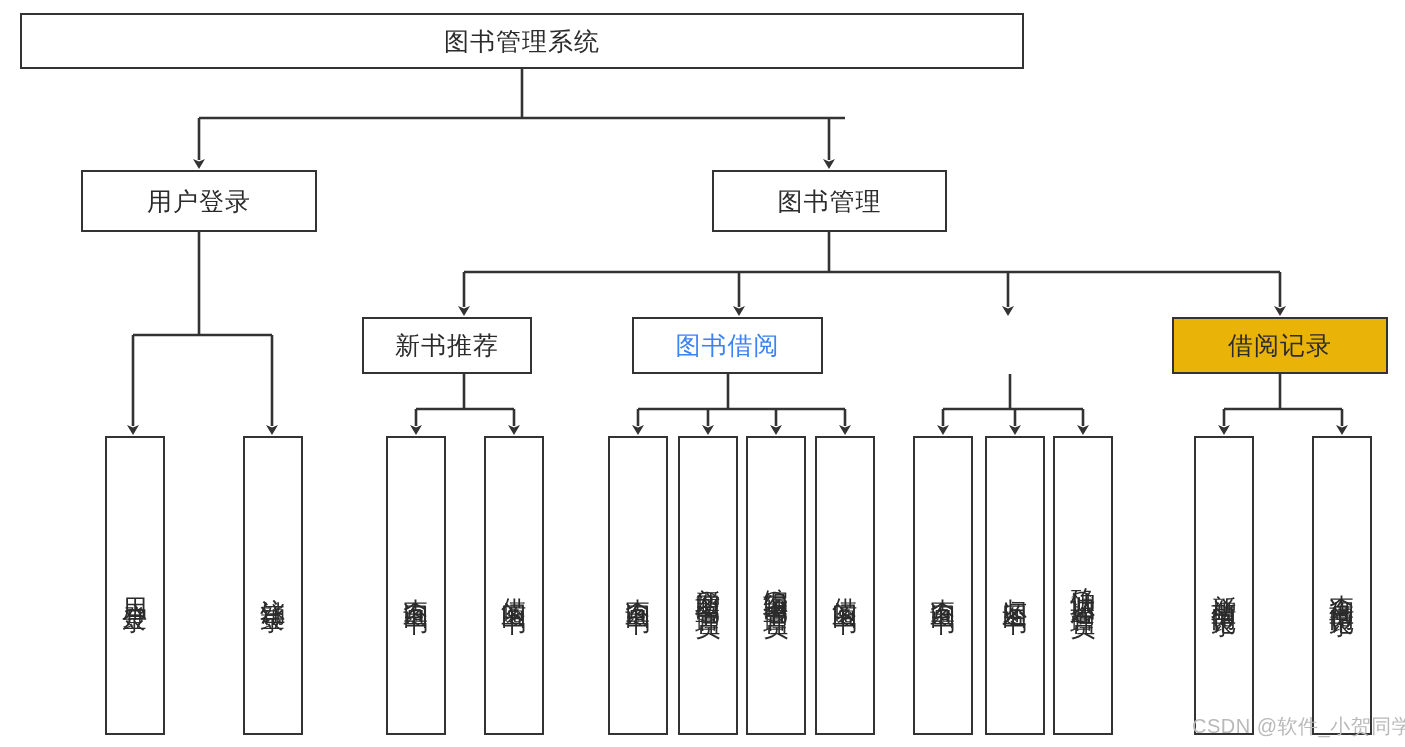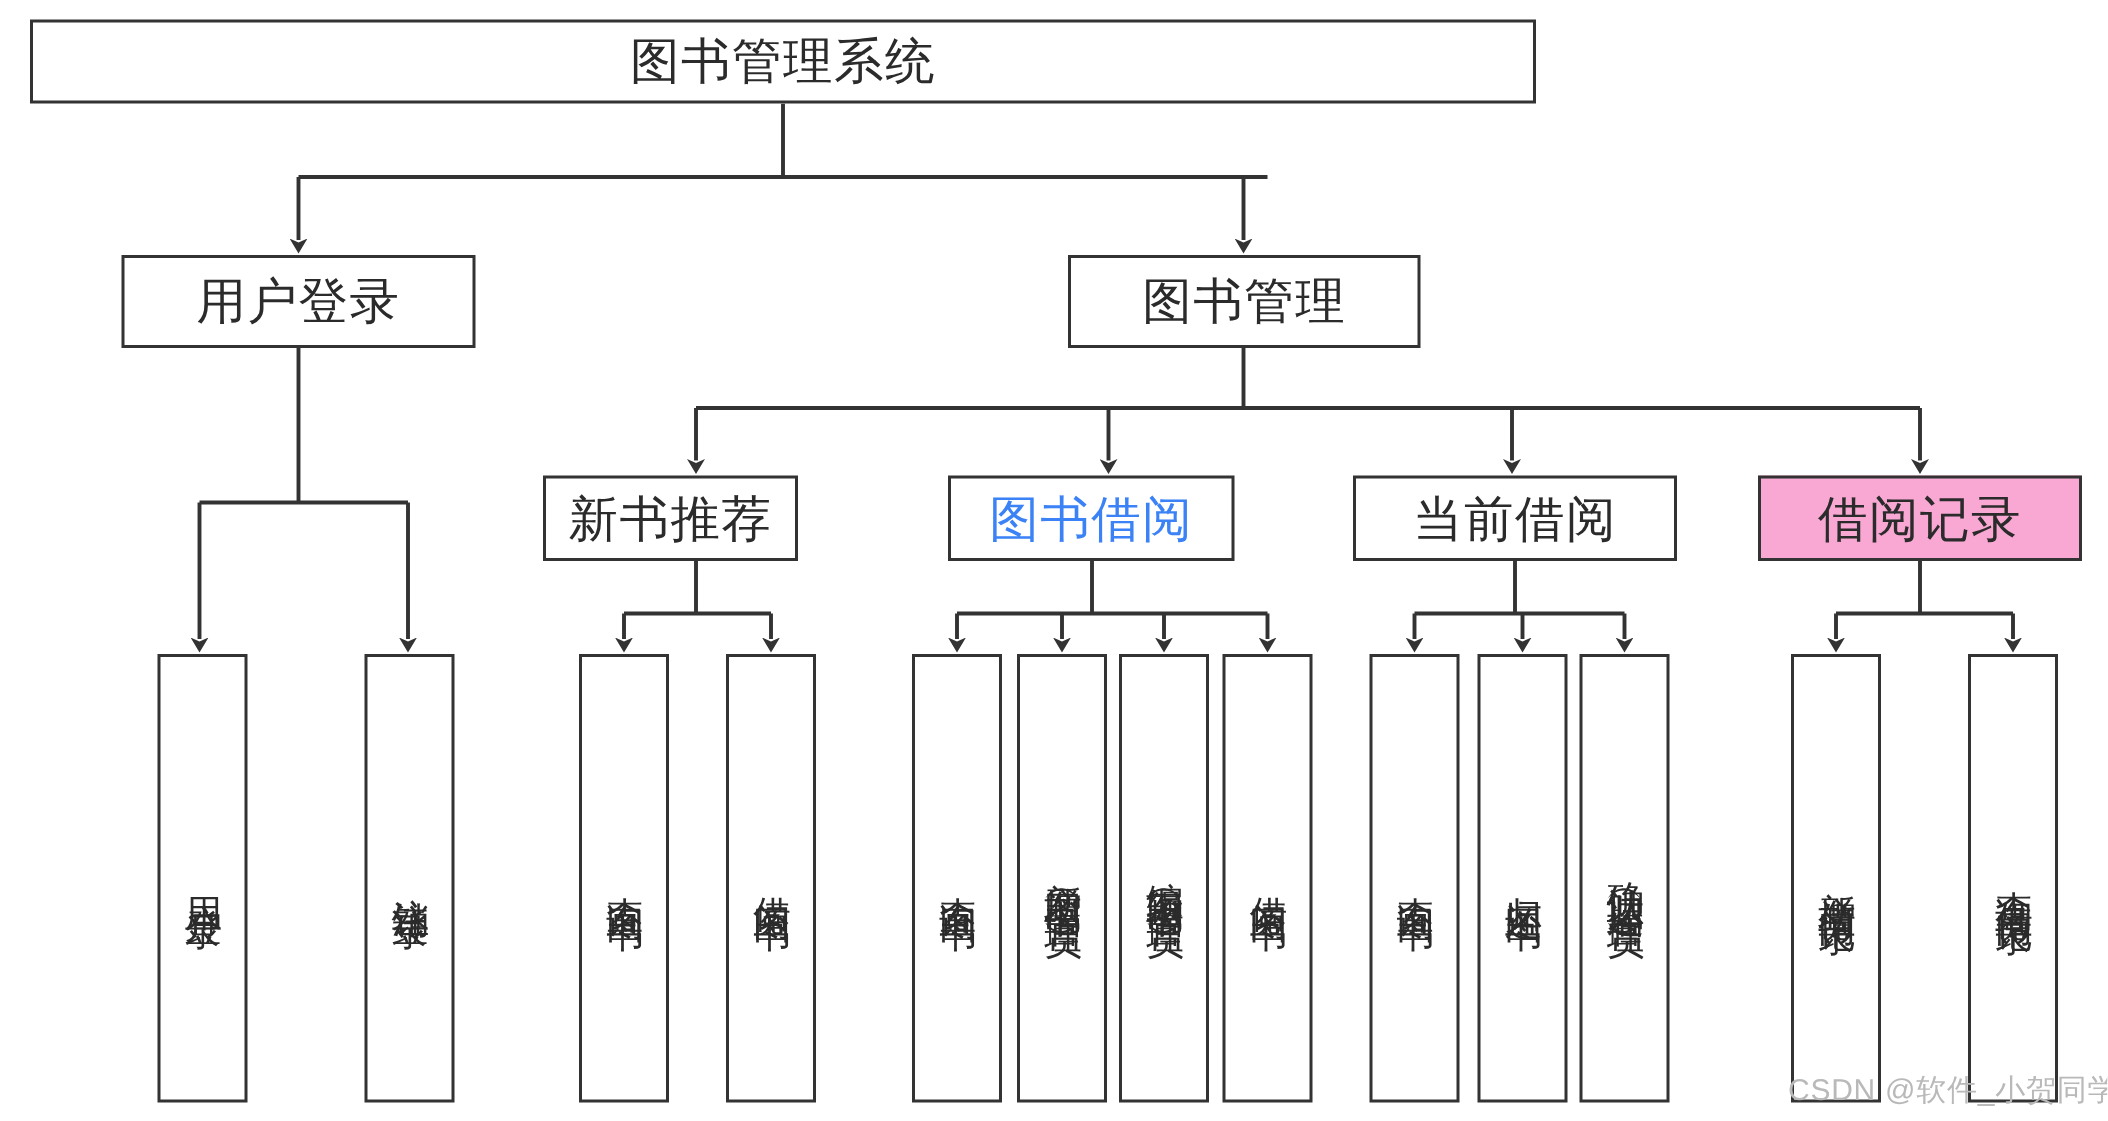--- a/index.html
+++ b/index.html
@@ -30,21 +30,21 @@
     box-sizing: border-box;
     background: #ffffff;
     border: 2.5px solid #333333;
     display: flex;
     align-items: center;
     justify-content: center;
     color: #2b2b2b;
     text-align: center;
   }
   .node.horiz {
-    font-size: 33px;
+    font-size: 25px;
     letter-spacing: 1px;
     line-height: 1.15;
   }
   .node.vert {
     writing-mode: vertical-rl;
     text-orientation: upright;
     font-size: 25px;
     letter-spacing: 4px;
     line-height: 1.05;
     padding: 4px 0;
@@ -130,24 +130,21 @@
   <div class="node horiz" style="left: 712px; top: 170px; width: 235px; height: 62px; border-color: rgb(51, 51, 51); color: rgb(43, 43, 43); background: rgb(255, 255, 255);">
     <span class="label">图书管理</span>
   </div>
 
   <div class="node horiz" style="left: 362px; top: 317px; width: 170px; height: 57px; border-color: rgb(51, 51, 51); color: rgb(43, 43, 43); background: rgb(255, 255, 255);">
     <span class="label">新书推荐</span>
   </div>
   <div class="node horiz" style="left: 632px; top: 317px; width: 191px; height: 57px; border-color: rgb(51, 51, 51); color: #3b82f6; background: rgb(255, 255, 255);">
     <span class="label">图书借阅</span>
   </div>
-  <div class="node horiz" style="left: 902px; top: 317px; width: 216px; height: 57px; border-color: rgb(51, 51, 51); color: rgb(43, 43, 43); background: rgb(255, 255, 255);">
-    <span class="label">当前借阅</span>
-  </div>
-  <div class="node horiz" style="left: 1172px; top: 317px; width: 216px; height: 57px; border-color: rgb(51, 51, 51); color: rgb(43, 43, 43); background: #f9a8d4;">
+  <div class="node horiz" style="left: 1172px; top: 317px; width: 216px; height: 57px; border-color: rgb(51, 51, 51); color: rgb(43, 43, 43); background: #eab308;">
     <span class="label">借阅记录</span>
   </div>
 
   <div class="node vert" style="left: 105px; top: 436px; width: 60px; height: 299px; border-color: rgb(51, 51, 51); color: rgb(43, 43, 43); background: rgb(255, 255, 255);">
     <span class="label">用户登录</span>
   </div>
   <div class="node vert" style="left: 243px; top: 436px; width: 60px; height: 299px; border-color: rgb(51, 51, 51); color: rgb(43, 43, 43); background: rgb(255, 255, 255);">
     <span class="label">注销登录</span>
   </div>
   <div class="node vert" style="left: 386px; top: 436px; width: 60px; height: 299px; border-color: rgb(51, 51, 51); color: rgb(43, 43, 43); background: rgb(255, 255, 255);">

